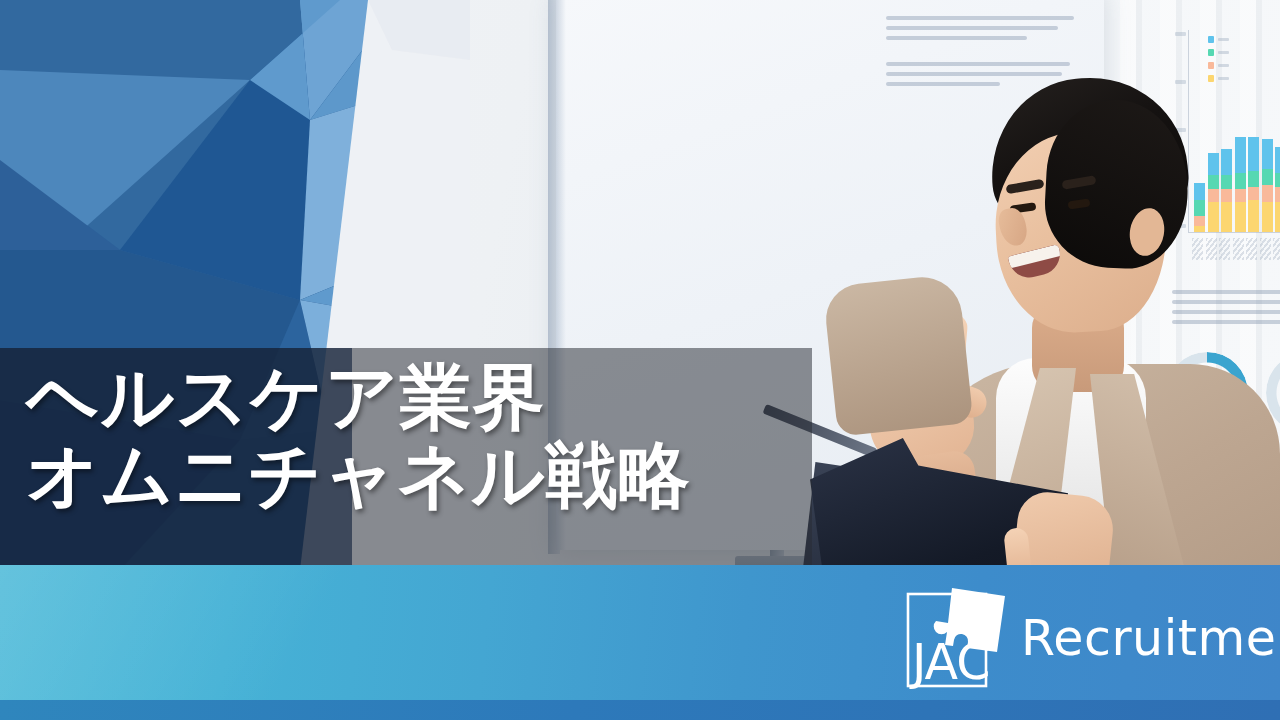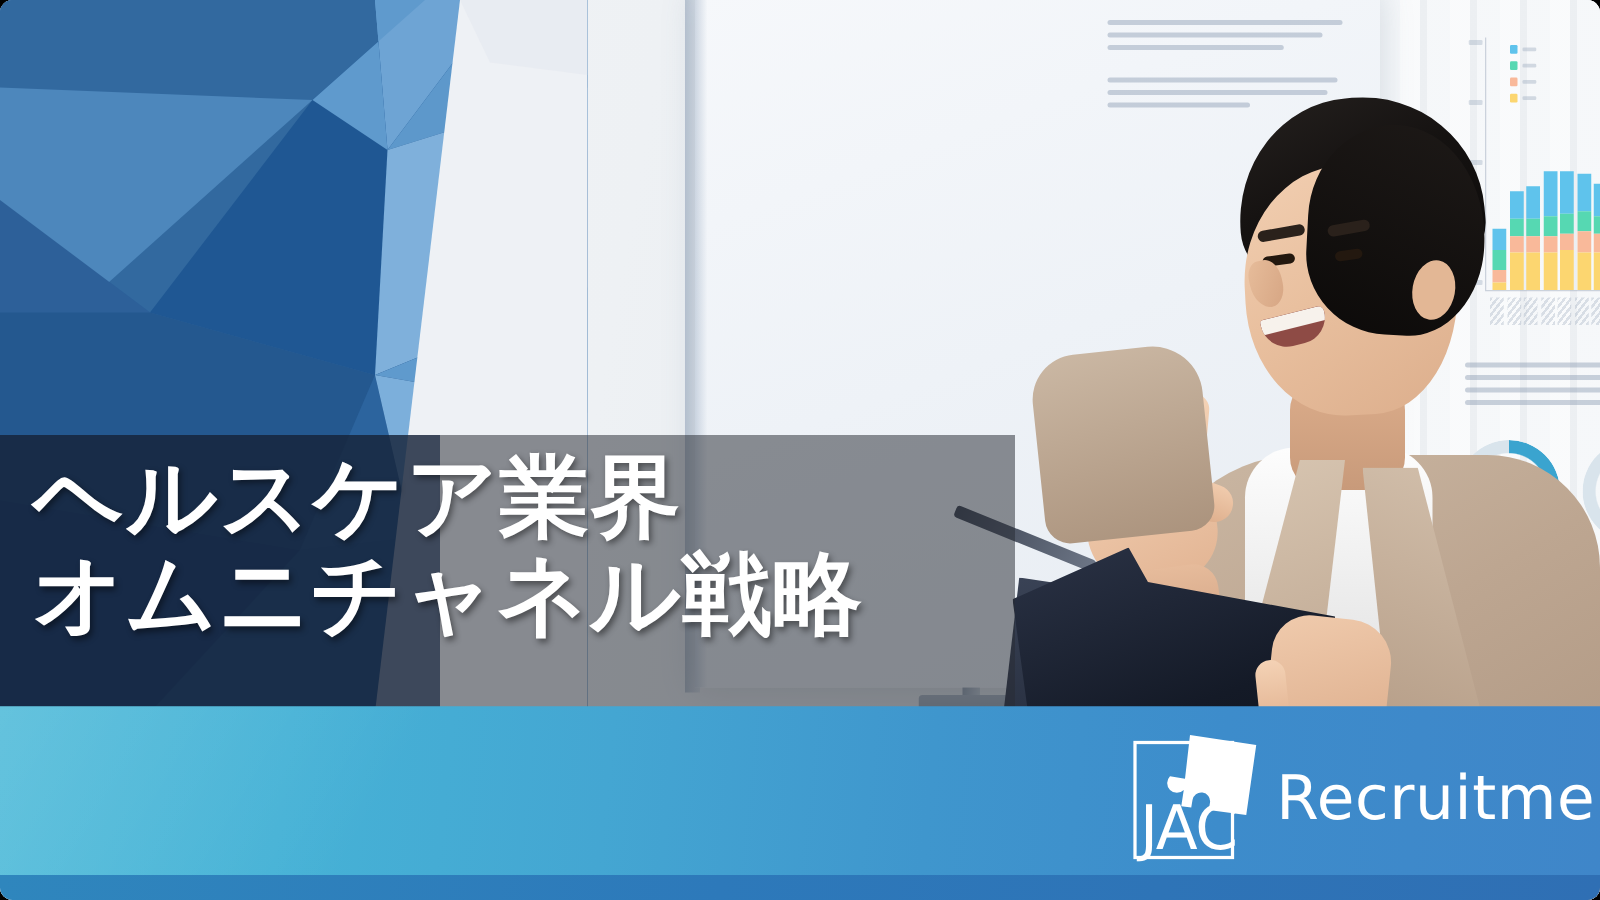--- a/index.html
+++ b/index.html
@@ -1,21 +1,20 @@
 <!DOCTYPE html>
 <html><head>
 <meta charset="utf-8">
 <style>
   html,body{margin:0;padding:0;background:#000;}
   body{font-family:"Liberation Sans","DejaVu Sans",sans-serif;}
 
   #stage{
     position:relative;width:1280px;height:720px;overflow:hidden;
     background:#eef1f4;
-    border-radius:10px;
   }
 
   
   .photo{position:absolute;inset:0;overflow:hidden;}
 
   
   .wall{
     position:absolute;inset:0;
     background:linear-gradient(100deg,#f2f4f6 0%,#eef1f4 38%,#e8ecf0 62%,#f4f6f8 100%);
   }

